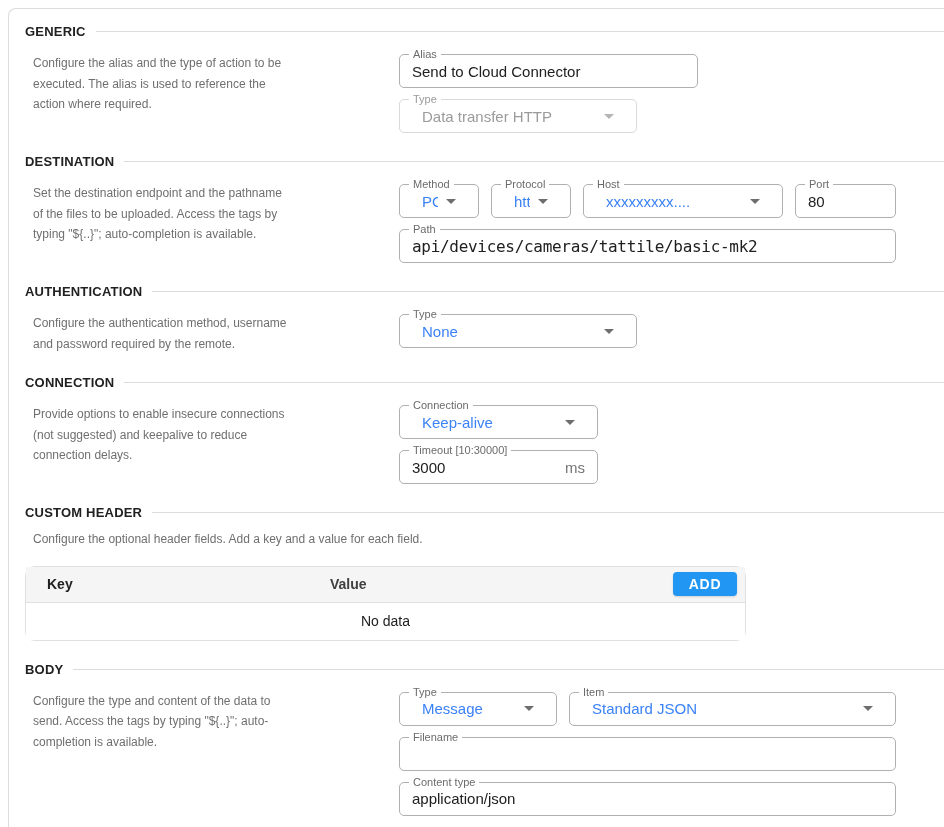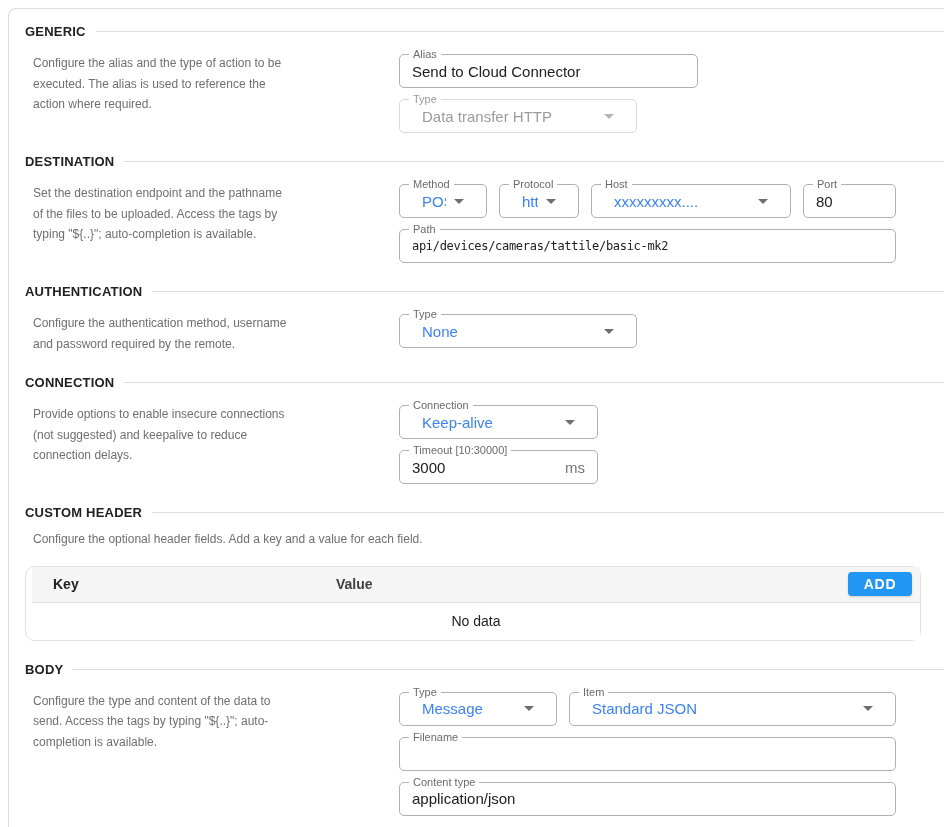--- a/index.html
+++ b/index.html
@@ -48,49 +48,49 @@
     font-size: 11px; line-height: 13px; color: #6b6b6b; white-space: nowrap;
   }
   .field input {
     border: none; outline: none; background: transparent;
     width: 100%; height: 100%;
     padding: 0 12px; font-size: 15px; color: #202020;
     font-family: "Liberation Sans", "DejaVu Sans", sans-serif;
   }
   .field input.mono {
     font-family: "DejaVu Sans Mono", "Liberation Mono", monospace;
-    font-size: 12px; letter-spacing: -0.3px;
+    font-size: 16px; letter-spacing: -0.3px;
   }
   .field .suffix { font-size: 15px; color: #757575; padding-right: 12px; }
 
   .select { cursor: pointer; justify-content: space-between; padding: 0 22px; }
   .select .value { font-size: 15px; color: #3b82f6; white-space: nowrap; overflow: hidden; }
   .arrow {
     width: 0; height: 0; flex: 0 0 auto;
     border-left: 5px solid transparent; border-right: 5px solid transparent;
     border-top: 5px solid #6e6e6e; margin-left: 8px;
   }
   .field.disabled { border-color: #d9d9d9; }
   .field.disabled .value, .field.disabled .field-label { color: #9b9b9b; }
   .field.disabled .arrow { border-top-color: #b5b5b5; }
 
   
   .w-alias { width: 299px; }
   .w-type  { width: 238px; }
-  .w-method { width: 88px; justify-content: flex-end; }
+  .w-method { width: 80px; justify-content: flex-end; }
   .w-protocol { width: 80px; }
   .w-host { width: 200px; }
   .w-port { flex: 1; }
   .w-full { width: 100%; }
   .w-conn { width: 199px; }
   .w-bodytype { width: 158px; }
   .w-item { flex: 1; }
 
   
-  .hdr-table { margin: 16px 0 0 0; border: 1px solid #e0e0e0; border-radius: 10px; width: 896px; padding-left: 6px; }
+  .hdr-table { margin: 16px 0 0 0; border: 1px solid #e0e0e0; border-radius: 10px; width: 721px; }
   .hdr-table-head {
     display: flex; align-items: center; height: 36px;
     background: #f5f5f5; border-bottom: 1px solid #e0e0e0;
   }
   .col-key { flex: 0 0 304px; padding-left: 21px; font-size: 14px; font-weight: bold; color: #212121; }
   .col-value { flex: 1; font-size: 14px; font-weight: bold; color: #404040; }
   .col-action { flex: 0 0 auto; padding-right: 8px; }
   .add-btn {
     width: 64px; height: 24px; border: none; border-radius: 4px;
     background: #2196f3; color: #fff; font-size: 14px; font-weight: bold;

